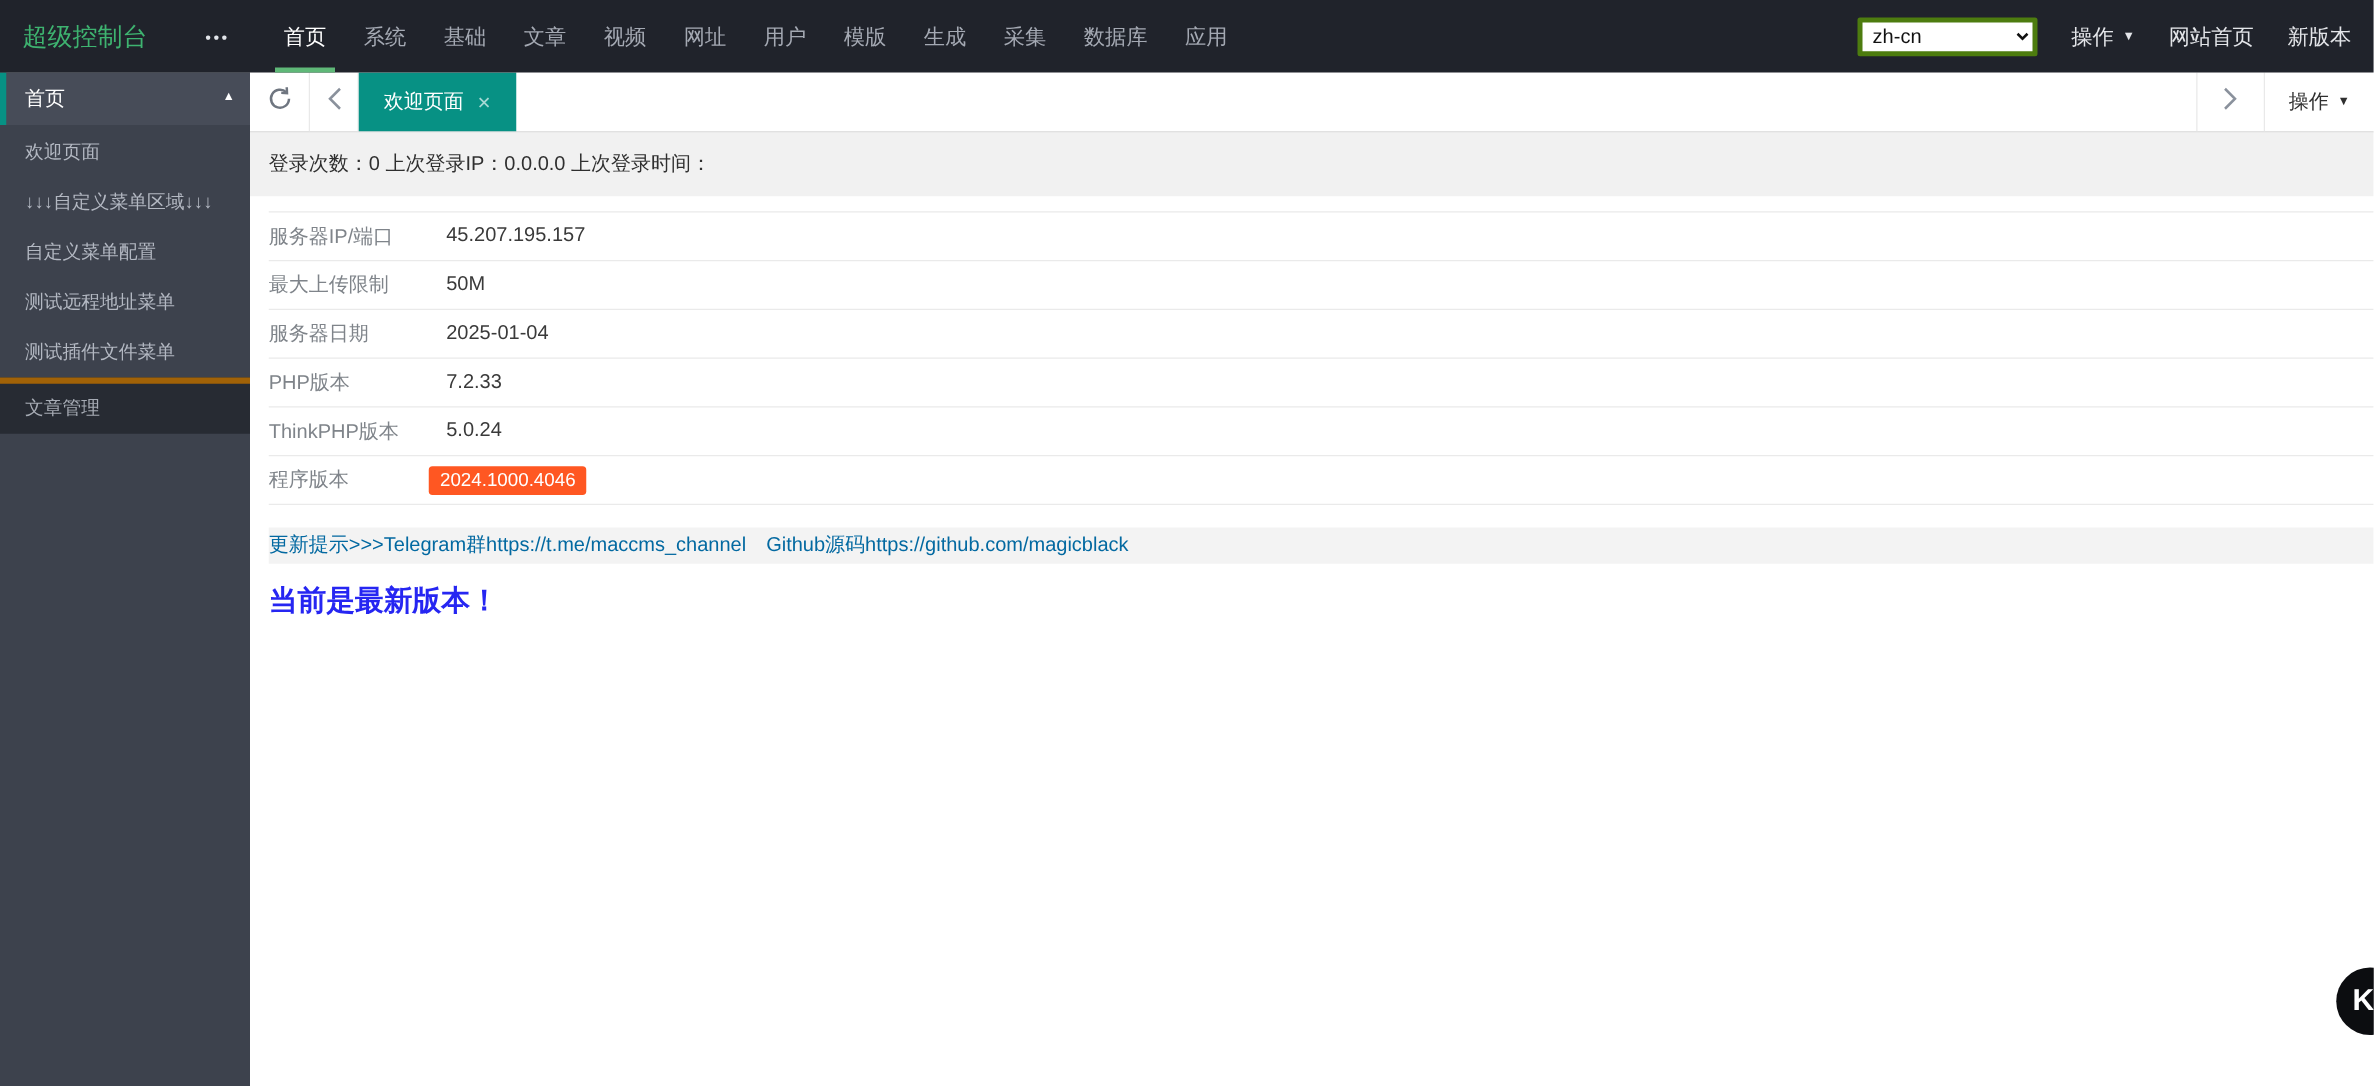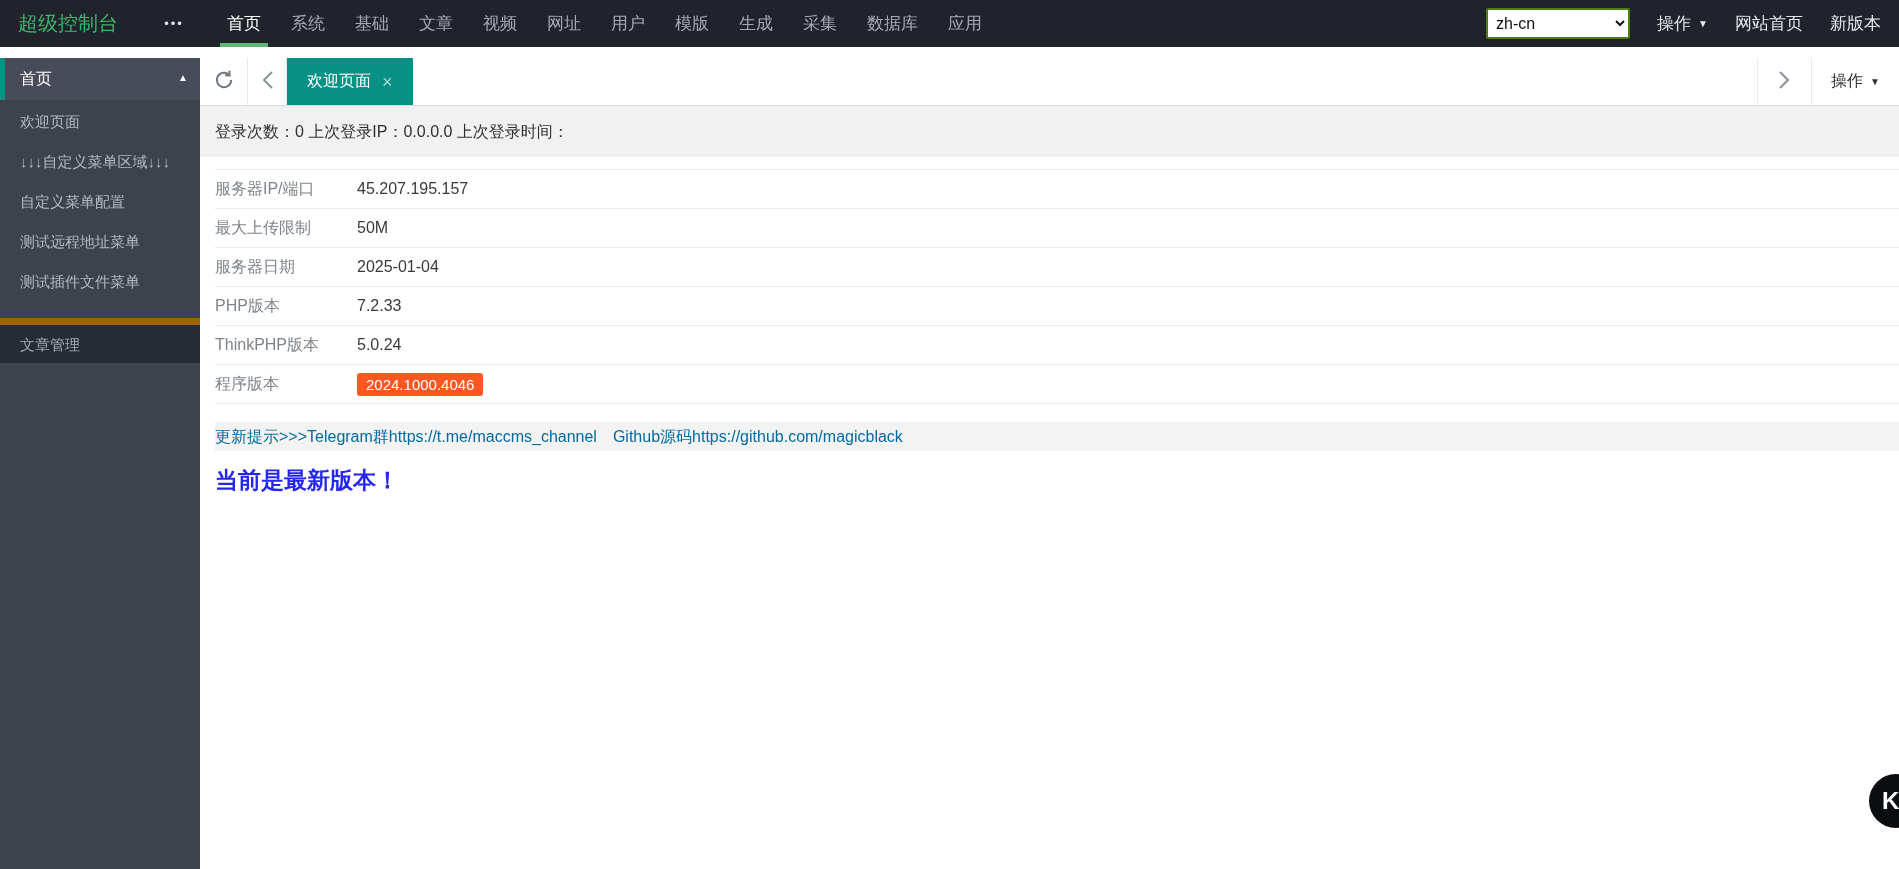--- a/index.html
+++ b/index.html
@@ -4,55 +4,55 @@
 <style>
   * { box-sizing: border-box; margin: 0; padding: 0; }
   html, body { width: 1899px; height: 869px; }
   body {
     position: relative; overflow: hidden; background: #fff;
     font-family: "Liberation Sans", sans-serif;
   }
 
   
   .navbar {
-    position: absolute; top: 0; left: 0; right: 0; height: 47px;
+    position: absolute; top: 0; left: 0; right: 0; height: 58px;
     background: var(--navbar-bg, #20232b);
     display: flex; align-items: center; z-index: 30; color: #a4a9b3;
   }
   .logo { width: 150px; padding-left: 18px; font-size: 20px; color: var(--green, #3eb370); white-space: nowrap; cursor: pointer; }
   .more-icon { width: 48px; text-align: center; font-size: 13px; letter-spacing: 2px; color: #e2e5ea; cursor: pointer; }
   .nav-menu { display: flex; height: 100%; align-items: stretch; margin-left: 14px; }
   .nav-item {
     position: relative; display: flex; align-items: center;
     padding: 0 7px; margin: 0 8px; font-size: 17px; color: #a4a9b3; cursor: pointer;
   }
   .nav-item.active { color: #ffffff; }
   .nav-item.active::after {
     content: ""; position: absolute; left: 0; right: 0; bottom: 0; height: 4px;
     background: var(--underline-green, #5fb878);
   }
   .nav-right { margin-left: auto; display: flex; align-items: center; gap: 27px; padding-right: 18px; font-size: 17px; color: #e3e5e9; }
-  .lang-select { width: 144px; height: 31px; font-size: 16px; color: #111; background: #fff; border: 2px solid #4d7c0f; border-radius: 2px; padding: 0 4px; }
+  .lang-select { width: 144px; height: 31px; font-size: 16px; color: #111; background: #fff; border: 4px solid #4d7c0f; border-radius: 2px; padding: 0 4px; }
   .nav-link { cursor: pointer; white-space: nowrap; display: flex; align-items: center; gap: 7px; }
   .caret { font-size: 10px; }
 
   
   .sidebar { position: absolute; top: 58px; left: 0; bottom: 0; width: 200px; background: var(--sidebar-bg, #3d424d); z-index: 20; }
   .side-header {
     height: 42px; background: var(--sidebar-header-bg, #474c58);
     border-left: 5px solid var(--teal, #079184);
     display: flex; align-items: center; padding-left: 15px; position: relative;
     color: #fff; font-size: 16px; cursor: pointer;
   }
   .collapse-icon { position: absolute; right: 12px; top: 14px; font-size: 10px; color: #fff; }
   .side-menu { padding-top: 2px; }
   .side-item { height: 40px; line-height: 40px; padding-left: 20px; font-size: 15px; color: #b3b8c2; cursor: pointer; white-space: nowrap; }
   .side-collapsed {
-    margin-top: 16px; height: 45px; line-height: 40px; padding-left: 20px;
-    border-top: 7px solid #a16207; background: var(--sidebar-collapsed-bg, #272b33);
+    height: 45px; line-height: 40px; padding-left: 20px;
+    border-top: 5px solid #a16207; background: var(--sidebar-collapsed-bg, #272b33);
     color: #a6abb4; font-size: 15px; cursor: pointer;
   }
 
   
   .tabbar {
     position: absolute; top: 58px; left: 200px; right: 0; height: 48px;
     background: #fff; border-bottom: 1px solid #d8d8d8;
     display: flex; align-items: stretch; z-index: 10;
   }
   .tab-btn { display: flex; align-items: center; justify-content: center; border-right: 1px solid #e9e9e9; cursor: pointer; color: #8a919c; }
@@ -69,21 +69,21 @@
 
   
   .main { position: absolute; top: 106px; left: 200px; right: 0; bottom: 0; background: #fff; overflow: hidden; }
   .notice-band { background: var(--band-bg, #f1f1f1); padding: 13px 20px 13px 15px; }
   .notice-line { font-size: 16px; line-height: 25px; color: #2f2f2f; }
   .panel { padding: 12px 0 0 15px; }
   .info-table { border-top: 1px solid #eaeaea; }
   .info-row { display: flex; align-items: center; height: 39px; border-bottom: 1px solid #eaeaea; }
   .info-label { width: 128px; flex-shrink: 0; font-size: 16px; color: #7f848a; }
   .info-value { padding-left: 14px; font-size: 16px; color: #3a3a3a; }
-  .badge { margin-left: 14px; background: var(--badge-bg, #ff5722); color: #fff; font-size: 15px; padding: 3px 9px; border-radius: 3px; }
+  .badge { background: var(--badge-bg, #ff5722); color: #fff; font-size: 15px; padding: 3px 9px; border-radius: 3px; }
   .update-bar { margin-top: 18px; height: 29px; line-height: 29px; background: var(--update-bar-bg, #f3f3f3); font-size: 16px; color: #0369a1; white-space: nowrap; }
   .latest { margin-top: 14px; font-size: 23px; color: var(--link-blue, #2626f2); font-weight: bold; }
 
   
   .float-btn {
     position: absolute; top: 774px; right: -24px; width: 54px; height: 54px;
     border-radius: 50%; background: #0c0d10; z-index: 40; cursor: pointer;
     display: flex; align-items: center; padding-left: 13px;
     color: #fff; font-size: 24px; font-weight: bold;
   }

